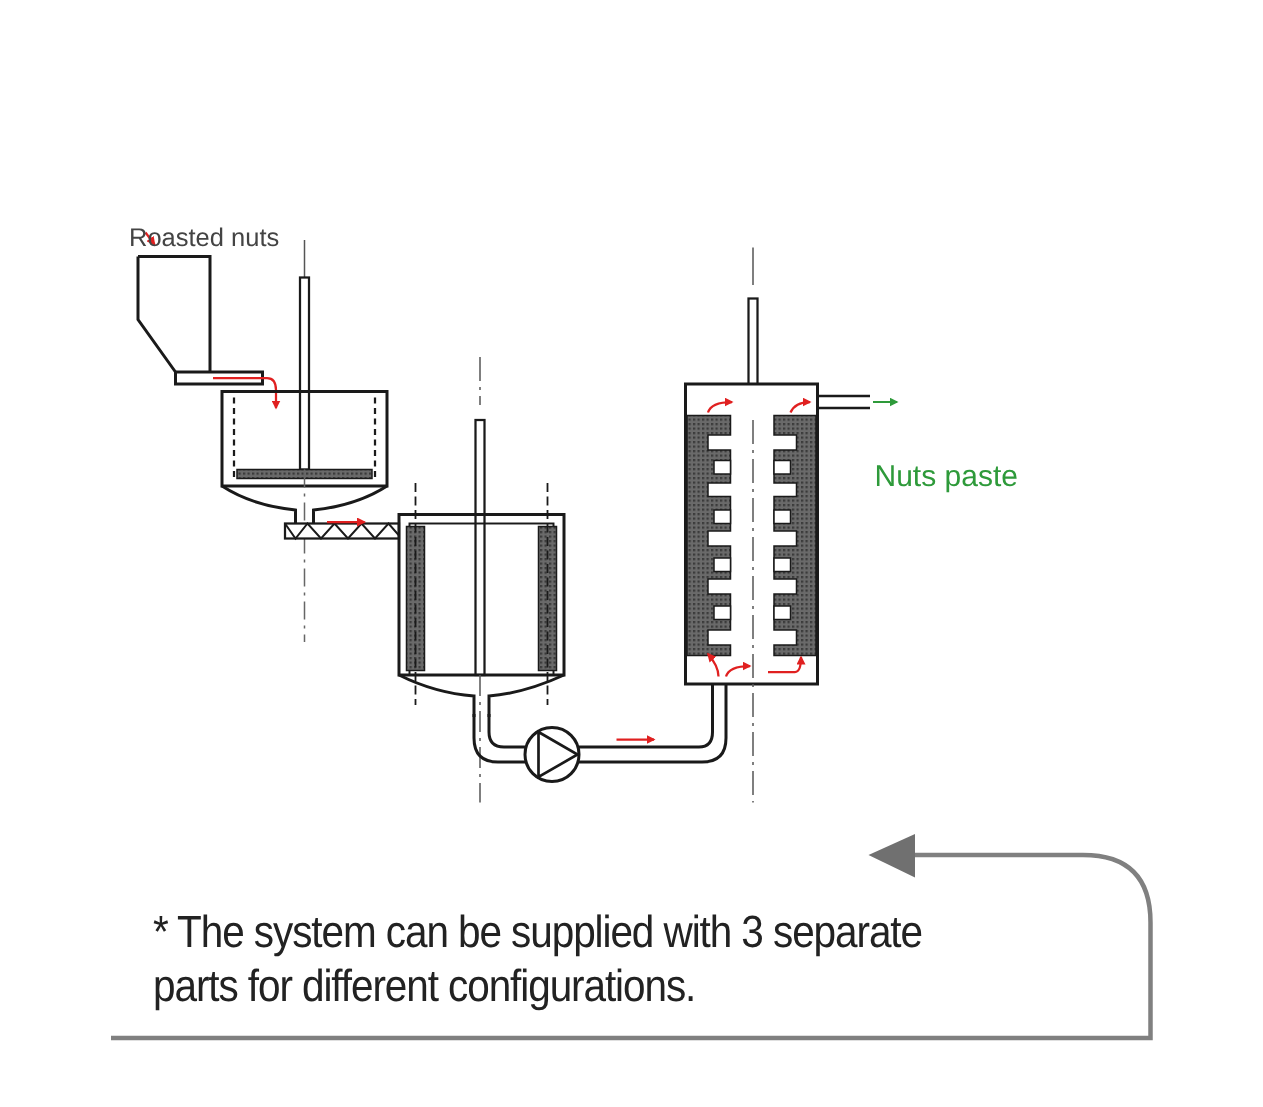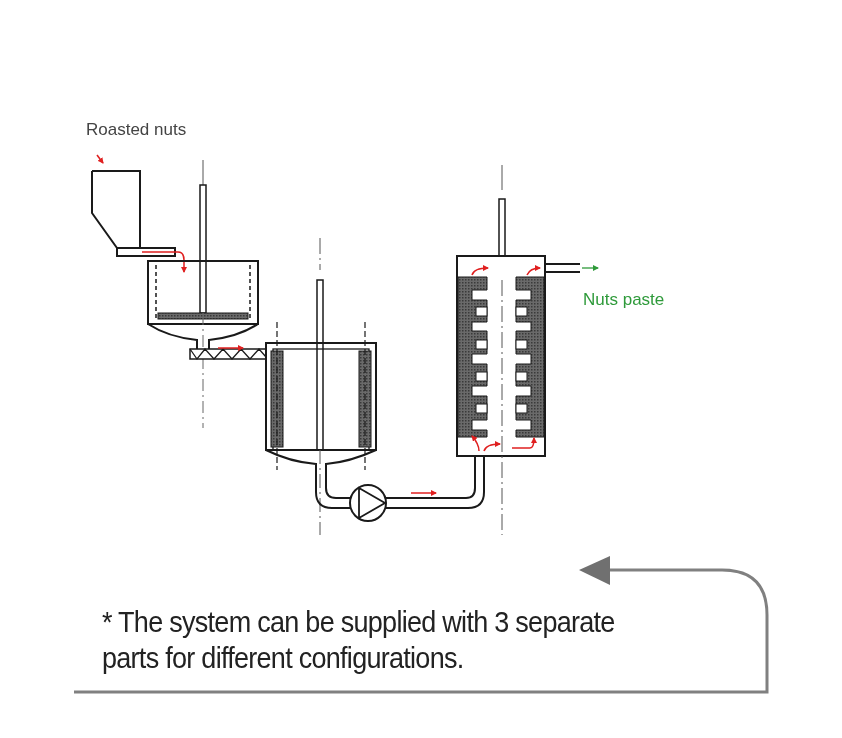--- a/index.html
+++ b/index.html
@@ -1,20 +1,20 @@
 <!DOCTYPE html>
 <html><head>
 <meta charset="utf-8">
 <style>
   html, body { margin: 0; padding: 0; background: #ffffff; }
   body { width: 842px; height: 738px; position: relative; overflow: hidden; font-family: "Liberation Sans", sans-serif; }
   #diagram { position: absolute; left: 0; top: 0; }
-  .lbl { position: absolute; font-family: "Liberation Sans", sans-serif; white-space: nowrap; }
+  .lbl { position: absolute; font-family: "Liberation Sans", sans-serif; white-space: nowrap; margin-top: 29px; }
   #label-roasted { left: 86px; top: 120px; font-size: 17px; color: #444444; }
-  #label-paste { left: 583px; top: 290px; font-size: 17px; color: #2e9a3a; }
+  #label-paste { left: 583px; top: 278px; font-size: 20px; color: #2e9a3a; }
   #note { position: absolute; left: 102px; top: 604px; font-family: "Liberation Sans", sans-serif; font-size: 30px; line-height: 36px; color: #222222; letter-spacing: -0.8px; transform: scaleX(0.9); transform-origin: left top; }
   #note div { white-space: nowrap; }
 </style>
 </head>
 <body>
 
 <svg id="diagram" width="842" height="738" viewBox="0 0 842 738" xmlns="http://www.w3.org/2000/svg">
   <defs>
     <pattern id="hatch" width="3" height="3" patternUnits="userSpaceOnUse">
       <rect width="3" height="3" fill="#6a6a6a"></rect>

